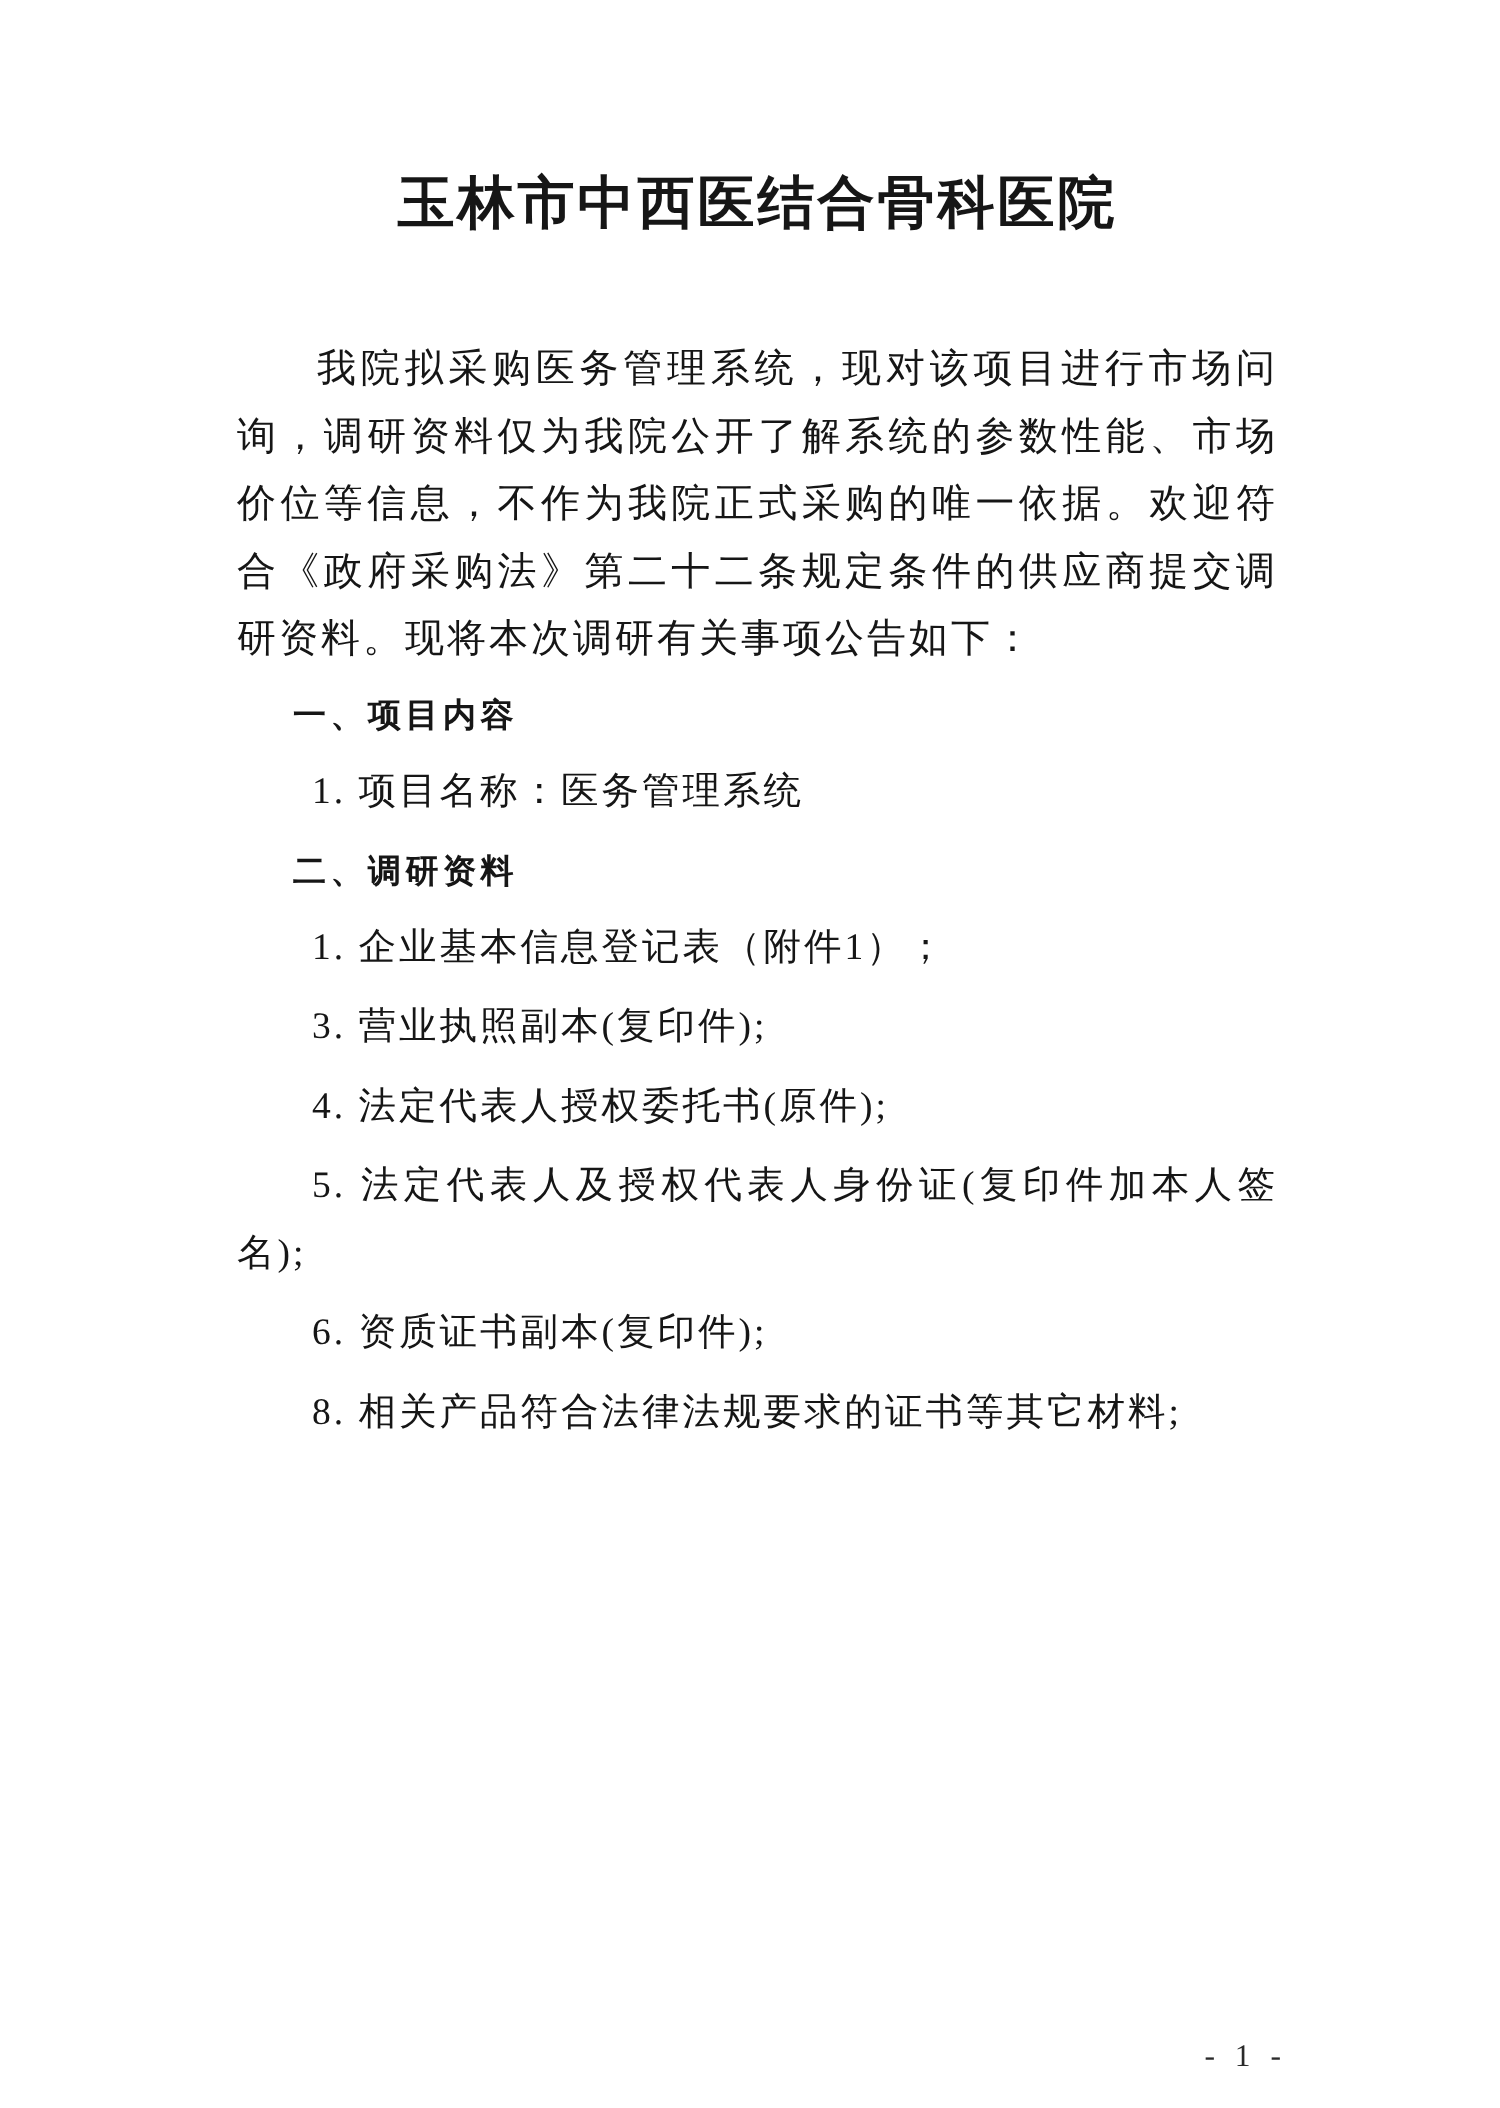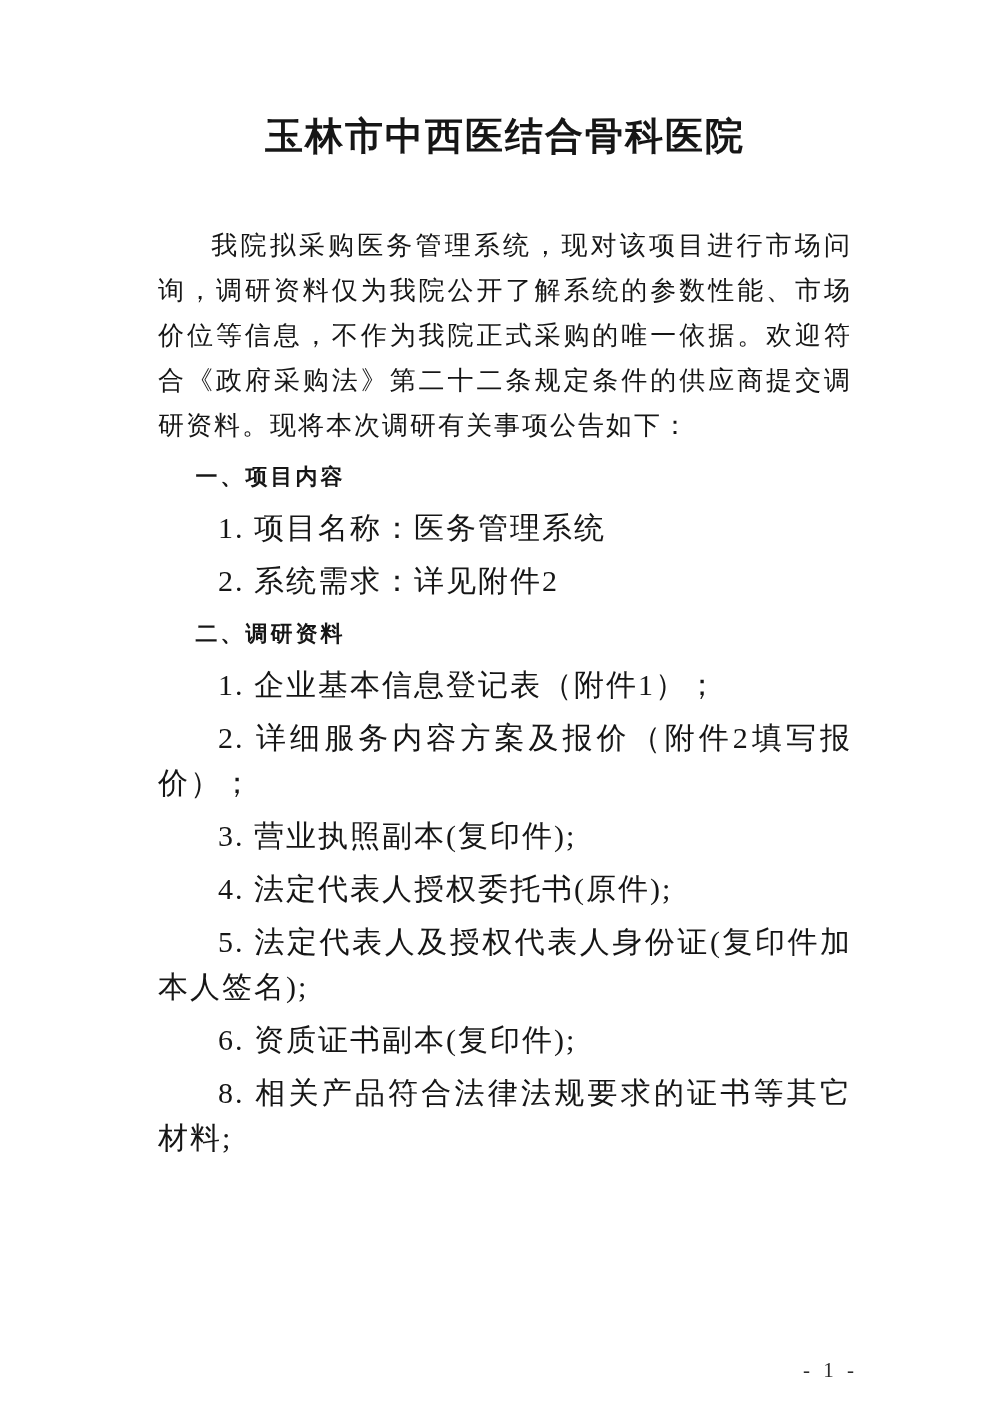--- a/index.html
+++ b/index.html
@@ -51,21 +51,21 @@
   .sec-heading {
     font-family: "Liberation Sans", "DejaVu Sans", sans-serif;
     font-weight: 700;
     font-size: 22px;
     line-height: 45px;
     letter-spacing: 3px;
     text-indent: 1.7em;
     margin: 6px 0 6px 0;
   }
   .item {
-    font-size: 30px;
+    font-size: 25px;
     line-height: 45px;
     letter-spacing: 2px;
     text-align: justify;
     text-indent: 2.0em;
     margin: 0 0 8px 0;
   }
   .page-number {
     position: absolute;
     right: 142px;
     bottom: 22px;
@@ -82,25 +82,23 @@
   <div class="content">
 
     <h1 class="doc-title">
       <span class="t-line">玉林市中西医结合骨科医院</span>
     </h1>
 
     <p class="intro">我院拟采购医务管理系统，现对该项目进行市场问询，调研资料仅为我院公开了解系统的参数性能、市场价位等信息，不作为我院正式采购的唯一依据。欢迎符合《政府采购法》第二十二条规定条件的供应商提交调研资料。现将本次调研有关事项公告如下：</p>
 
     <h2 class="sec-heading">一、项目内容</h2>
     <p class="item">1. 项目名称：医务管理系统</p>
-    <p class="item">2. 系统需求：详见附件2</p>
 
     <h2 class="sec-heading">二、调研资料</h2>
     <p class="item">1. 企业基本信息登记表（附件1）；</p>
-    <p class="item">2. 详细服务内容方案及报价（附件2填写报价）；</p>
     <p class="item">3. 营业执照副本(复印件);</p>
     <p class="item">4. 法定代表人授权委托书(原件);</p>
     <p class="item">5. 法定代表人及授权代表人身份证(复印件加本人签名);</p>
     <p class="item">6. 资质证书副本(复印件);</p>
     <p class="item">8. 相关产品符合法律法规要求的证书等其它材料;</p>
 
   </div>
 
   <div class="page-number">- 1 -</div>
 </div>

